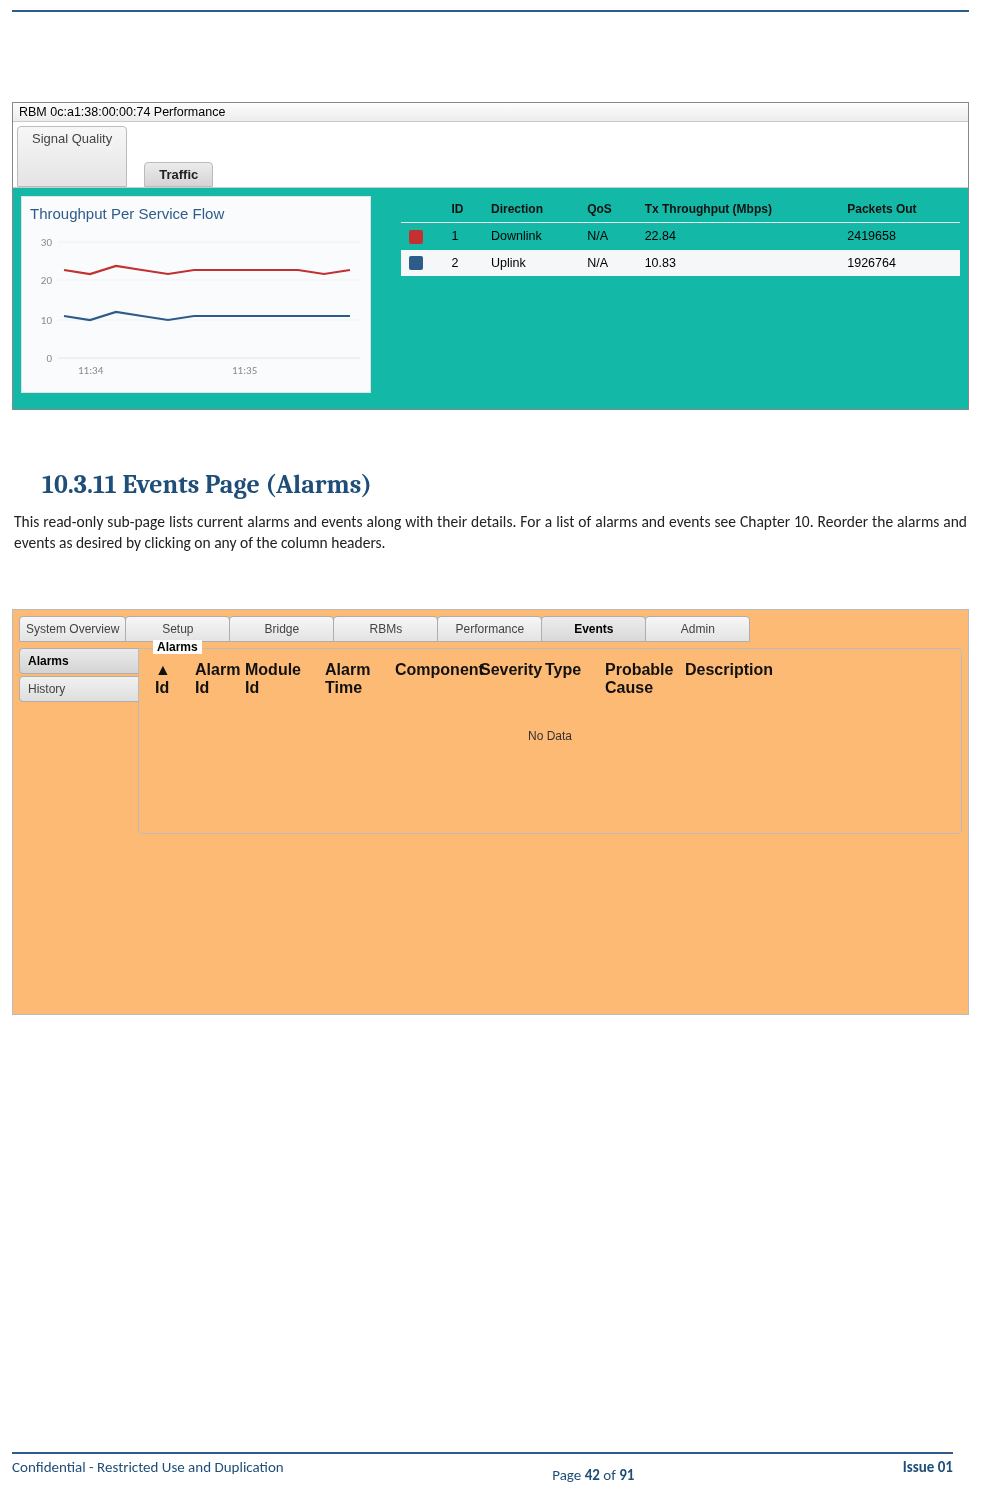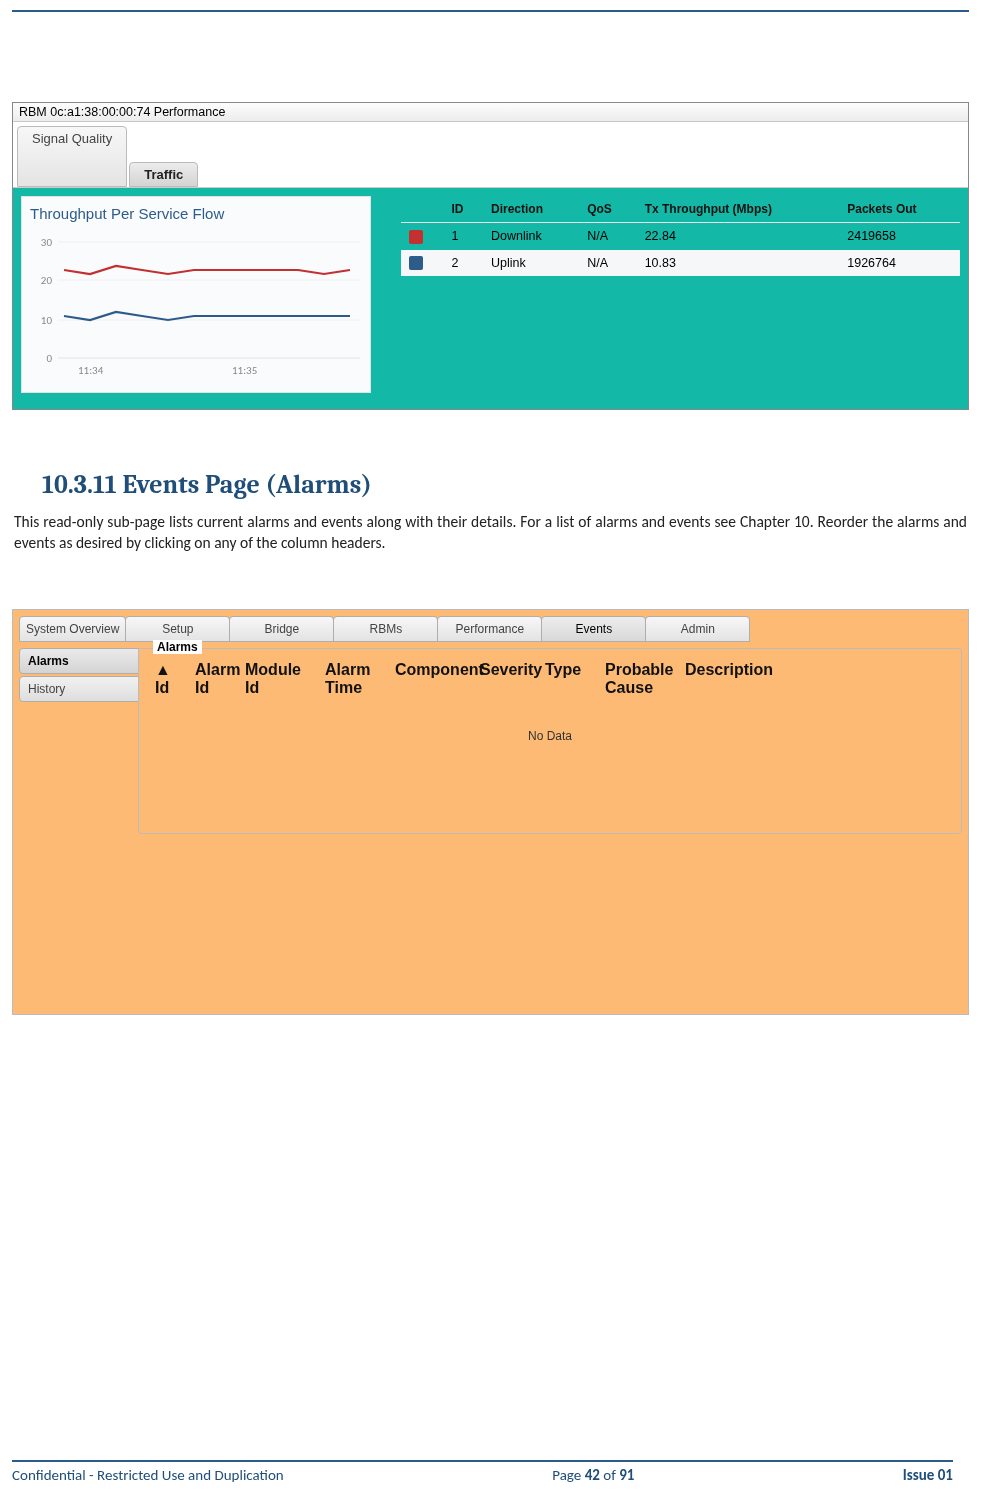--- a/index.html
+++ b/index.html
@@ -36,21 +36,21 @@
   }
   .ss1-title {
     background: linear-gradient(#fdfdfd,#ececec);
     border-bottom: 1px solid #c8c8c8;
     padding: 2px 6px;
     font-size: 12.5px;
     font-family: "Segoe UI", Tahoma, sans-serif;
   }
   .ss1-tabs {
     display: flex;
-    gap: 0;
+    gap: 15px;
     padding: 4px 4px 0 4px;
     background: #fff;
   }
   .ss1-tab {
     padding: 4px 14px;
     font-size: 13px;
     font-family: "Segoe UI", Tahoma, sans-serif;
     border: 1px solid #bbb;
     border-radius: 4px 4px 0 0;
     background: linear-gradient(#f7f7f7,#e4e4e4);
@@ -141,21 +141,21 @@
     text-align: center;
     padding: 5px 6px;
     border: 1px solid #aeaeae;
     border-radius: 4px 4px 0 0;
     background: linear-gradient(#f7f7f7,#e3e3e3);
     color: #444;
     font-size: 12px;
     margin-right: -1px;
   }
   .ss2-tab.active {
-    font-weight: normal;
+    font-weight: bold;
     color: #000;
     background: linear-gradient(#ededed,#d8d8d8);
   }
   .ss2-main {
     display: flex;
     margin-top: 6px;
   }
   .ss2-side {
     width: 120px;
   }
@@ -216,21 +216,21 @@
     border: none;
     border-top: 2px solid #2E5C8A;
     margin: 0 0 4px 0;
   }
   .footer-row {
     display: flex;
     justify-content: space-between;
     color: #1F4E79;
     font-size: 15px;
   }
-  .footer-row .center { text-align: left; }
+  .footer-row .center { text-align: left; margin-top: 8px; }
   .footer-row b { font-weight: bold; }
 </style>
 </head>
 <body>
 
 <div class="page">
 
   <hr class="header-rule">
 
   <div class="screenshot1">

